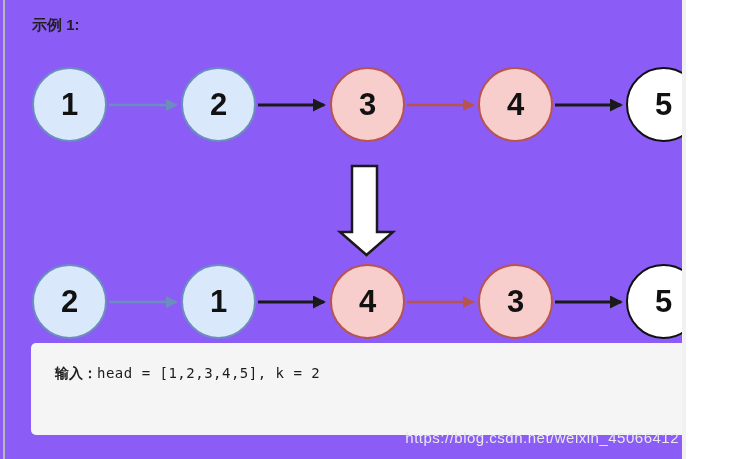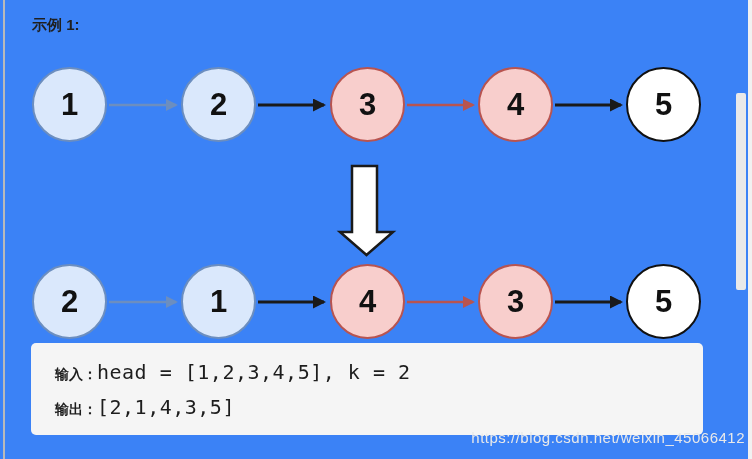--- a/index.html
+++ b/index.html
@@ -1,19 +1,19 @@
 <!DOCTYPE html>
 <html><head>
 <meta charset="utf-8">
 <style>
   html,body{margin:0;padding:0;background:#fff;}
   .canvas{
     position:relative;
-    width:752px;height:459px;
-    background:#3b82f6;
+    width:686px;height:459px;
+    background:#8b5cf6;
     overflow:hidden;
     font-family:"Liberation Sans",sans-serif;
   }
   .left-rule{
     position:absolute;left:3px;top:0;width:2px;height:459px;
     background:#b9b9b9;
   }
   .scroll-track{
     position:absolute;right:0;top:0;width:4px;height:459px;
     background:#f1f1f1;
@@ -52,21 +52,21 @@
   .example-line{
     line-height:33px;white-space:nowrap;
     font-size:15.5px;
   }
   .example-label{
     font-weight:bold;font-size:14px;
     font-family:"Liberation Sans",sans-serif;
   }
   .example-value{
     font-family:"DejaVu Sans Mono","Liberation Mono",monospace;
-    font-size:20px;letter-spacing:0.5px;
+    font-size:14px;letter-spacing:0.5px;
   }
   .watermark{
     position:absolute;right:7px;top:429px;
     font-size:15px;color:#e9e9e9;letter-spacing:0.5px;
     z-index:5;
   }
 </style>
 </head>
 <body>
 
@@ -131,23 +131,20 @@
     <line x1="109" y1="302" x2="176" y2="302" stroke="#6c8ebf" stroke-width="2.5" marker-end="url(#mBlue)"></line>
     <line x1="258" y1="302" x2="324" y2="302" stroke="#1a1a1a" stroke-width="3" marker-end="url(#mBlack)"></line>
     <line x1="407" y1="302" x2="473" y2="302" stroke="#b85450" stroke-width="2.5" marker-end="url(#mRed)"></line>
     <line x1="555" y1="302" x2="621" y2="302" stroke="#1a1a1a" stroke-width="3" marker-end="url(#mBlack)"></line>
   </svg>
 
   <div class="example-block">
     <div class="example-line">
       <span class="example-label">输入：</span><span class="example-value">head = [1,2,3,4,5], k = 2</span>
     </div>
-    <div class="example-line">
-      <span class="example-label">输出：</span><span class="example-value">[2,1,4,3,5]</span>
-    </div>
   </div>
 
   <div class="watermark">https://blog.csdn.net/weixin_45066412</div>
 
   <div class="scroll-track"></div>
   <div class="scroll-thumb"></div>
 
 </div>
 
 </body></html>

